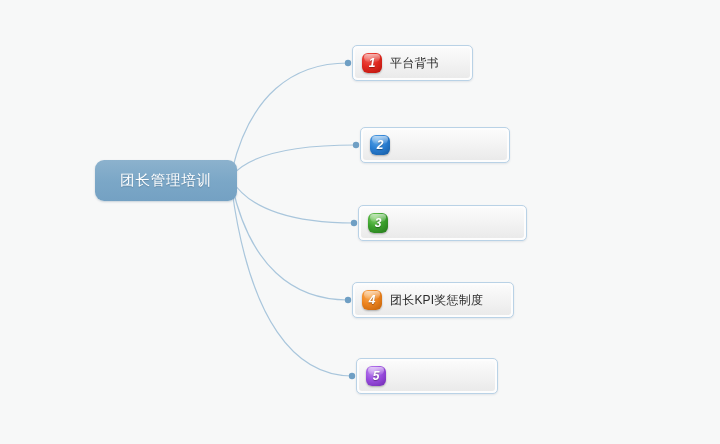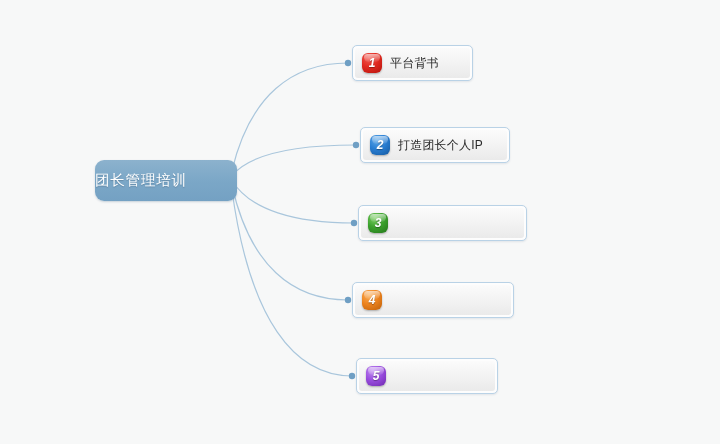--- a/index.html
+++ b/index.html
@@ -34,20 +34,21 @@
     position: absolute;
     left: 95px;
     top: 160px;
     width: 142px;
     height: 41px;
     border-radius: 9px;
     background: linear-gradient(180deg, #8cb2cd 0%, #7ba7c7 52%, #74a1c3 100%);
     box-shadow: 0 1px 2px rgba(90,120,145,0.30);
     display: flex;
     align-items: center;
+    justify-content: center;
     box-sizing: border-box;
   }
   .root-label {
     font-size: 14.5px;
     color: #ffffff;
     letter-spacing: 0.8px;
     white-space: nowrap;
     text-shadow: 0 1px 1px rgba(70,100,125,0.45);
   }
 
@@ -152,35 +153,35 @@
             <span>1</span>
           </div>
           <span class="node-label">平台背书</span>
         </div>
       </div>
       <div class="node" style="left: 360px; top: 127px; width: 150px;">
         <div class="node-inner">
           <div class="badge badge-blue">
             <span>2</span>
           </div>
-          <span class="node-label">打造团长个人IP</span>
         </div>
       </div>
       <div class="node" style="left: 358px; top: 205px; width: 169px;">
         <div class="node-inner">
           <div class="badge badge-green">
             <span>3</span>
           </div>
         </div>
       </div>
       <div class="node" style="left: 352px; top: 282px; width: 162px;">
         <div class="node-inner">
           <div class="badge badge-orange">
             <span>4</span>
           </div>
+          <span class="node-label">团长KPI奖惩制度</span>
         </div>
       </div>
       <div class="node" style="left: 356px; top: 358px; width: 142px;">
         <div class="node-inner">
           <div class="badge badge-purple">
             <span>5</span>
           </div>
         </div>
       </div>
     </div>

